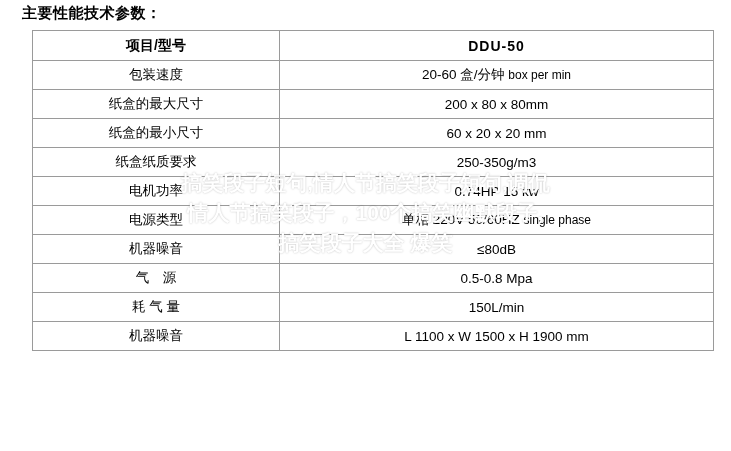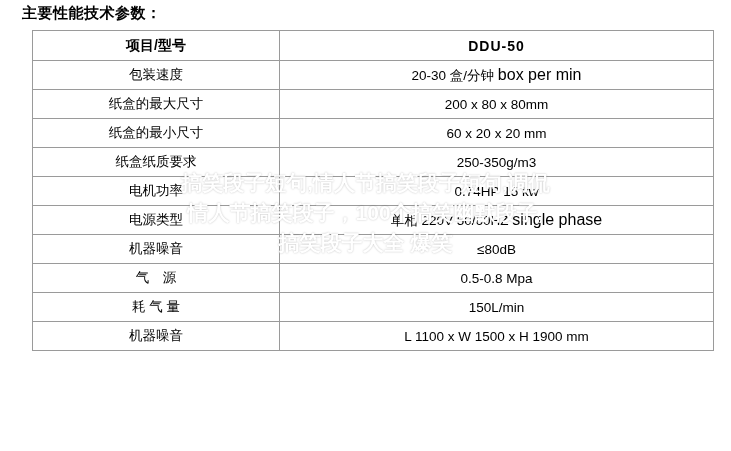--- a/index.html
+++ b/index.html
@@ -57,21 +57,21 @@
     width: 247px;
   }
   table.spec td.col-value {
     width: 434px;
   }
   .header-model {
     font-family: "Liberation Sans", sans-serif;
     letter-spacing: 1px;
   }
   .val-sub {
-    font-size: 16px;
+    font-size: 12px;
   }
   .overlay-text {
     position: absolute;
     left: 0;
     top: 168px;
     width: 731px;
     text-align: center;
     color: #ffffff;
     font-size: 21px;
     font-weight: bold;
@@ -93,21 +93,21 @@
   <div class="doc-title">主要性能技术参数：</div>
 
   <table class="spec">
     <tbody>
       <tr class="header">
         <td class="col-label">项目/型号</td>
         <td class="col-value header-model">DDU-50</td>
       </tr>
       <tr>
         <td class="col-label">包装速度</td>
-        <td class="col-value"><span>20-30 盒/分钟</span> <span class="val-sub">box per min</span></td>
+        <td class="col-value"><span>20-60 盒/分钟</span> <span class="val-sub">box per min</span></td>
       </tr>
       <tr>
         <td class="col-label">纸盒的最大尺寸</td>
         <td class="col-value"><span>200 x 80 x 80mm</span> <span class="val-sub"></span></td>
       </tr>
       <tr>
         <td class="col-label">纸盒的最小尺寸</td>
         <td class="col-value"><span>60 x 20 x 20 mm</span> <span class="val-sub"></span></td>
       </tr>
       <tr>

